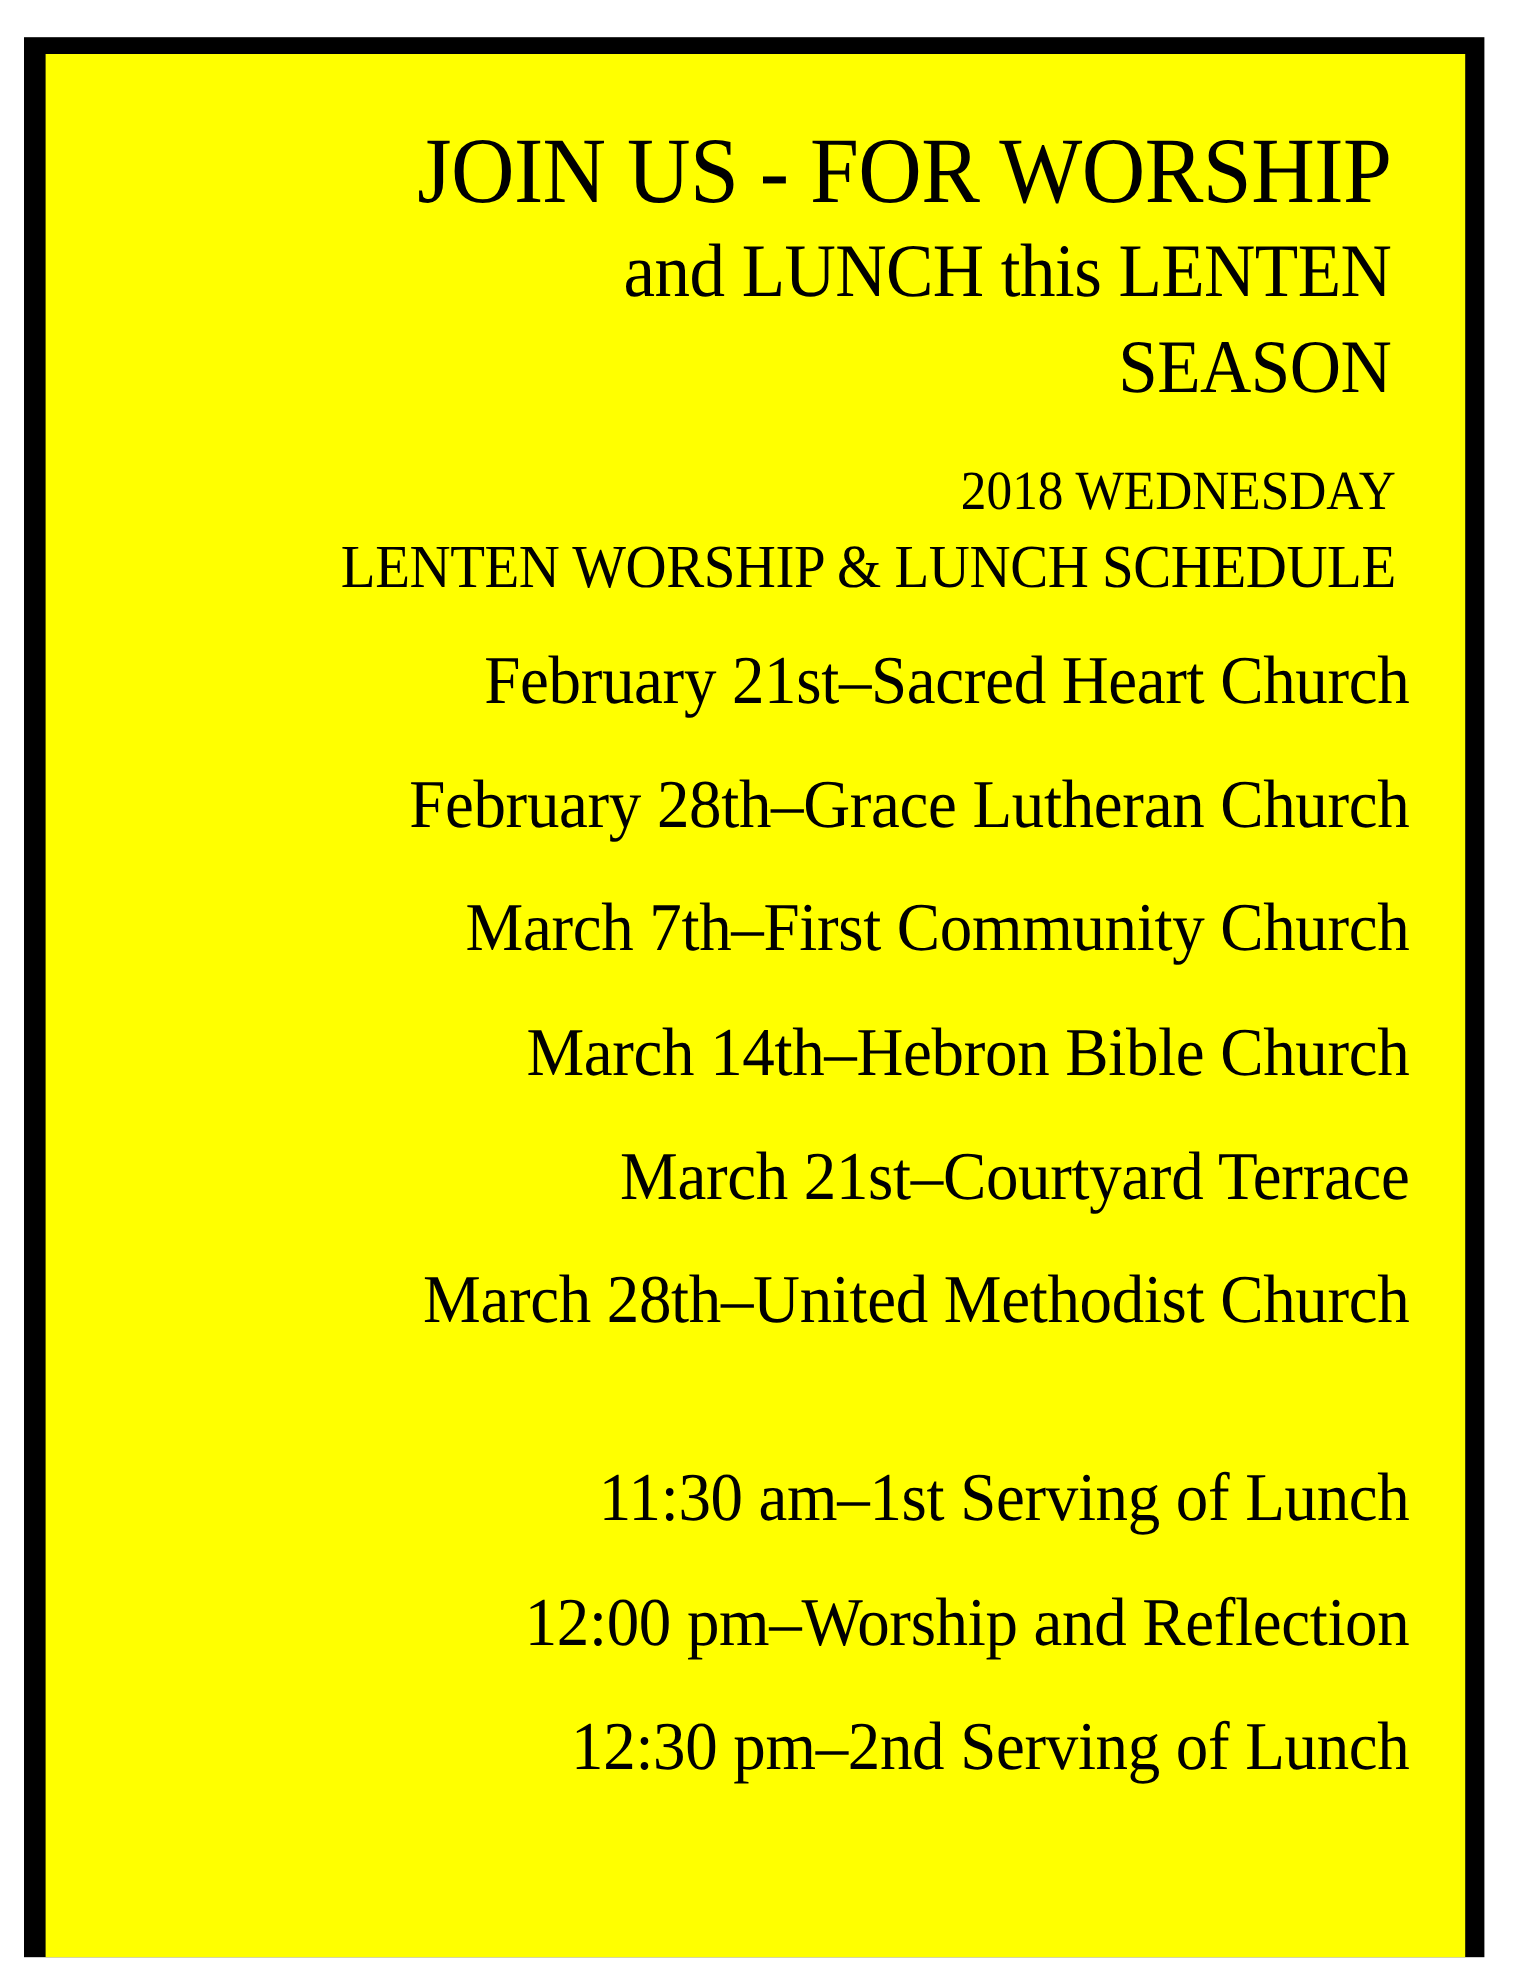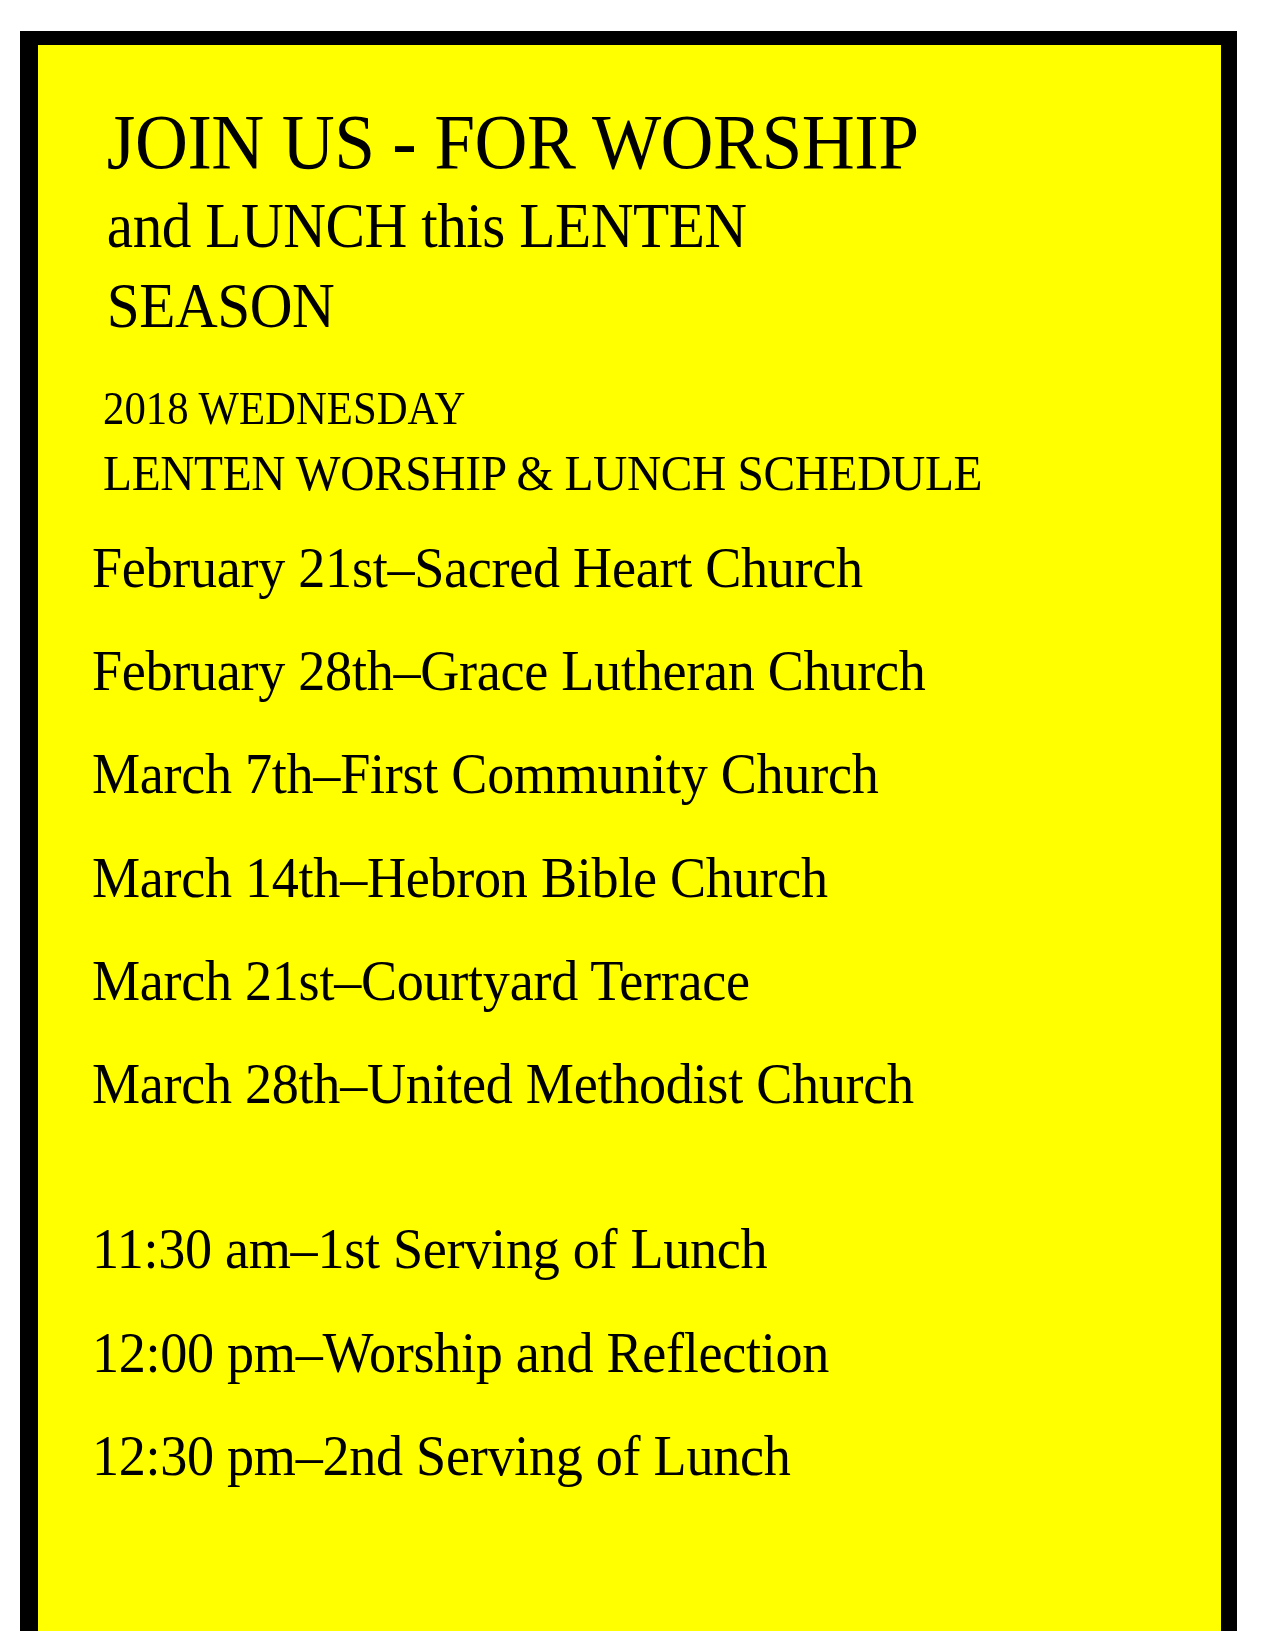--- a/index.html
+++ b/index.html
@@ -33,22 +33,22 @@
     box-sizing: border-box;
     padding: 14px 16px 0 18px;
   }
 
   #poster-body {
     position: relative;
     width: 100%;
     height: 100%;
     background: #ffff00;
     box-sizing: border-box;
-    padding: 22px 42px 0 26px;
-    text-align: left;
+    padding: 22px 18px 0 26px;
+    text-align: right;
     color: #000000;
     overflow: hidden;
   }
 
   
   .headline {
     margin: 0;
     padding: 0 10px;
     font-weight: normal;
     line-height: 1.04;

